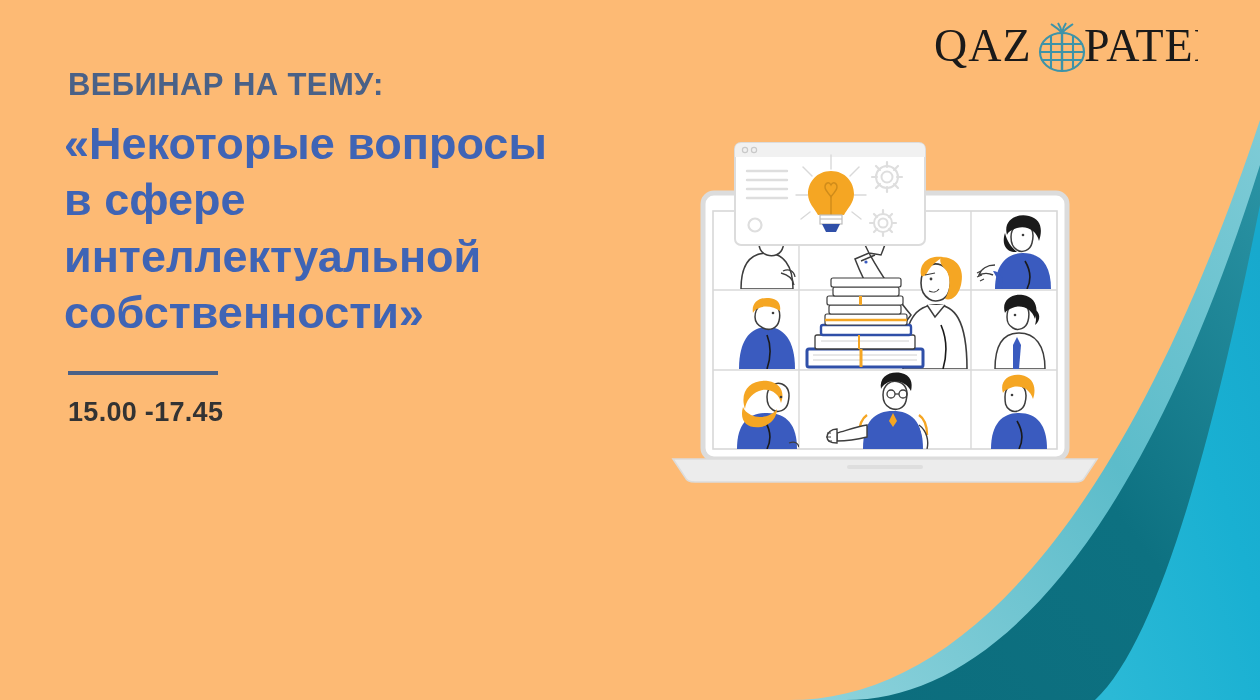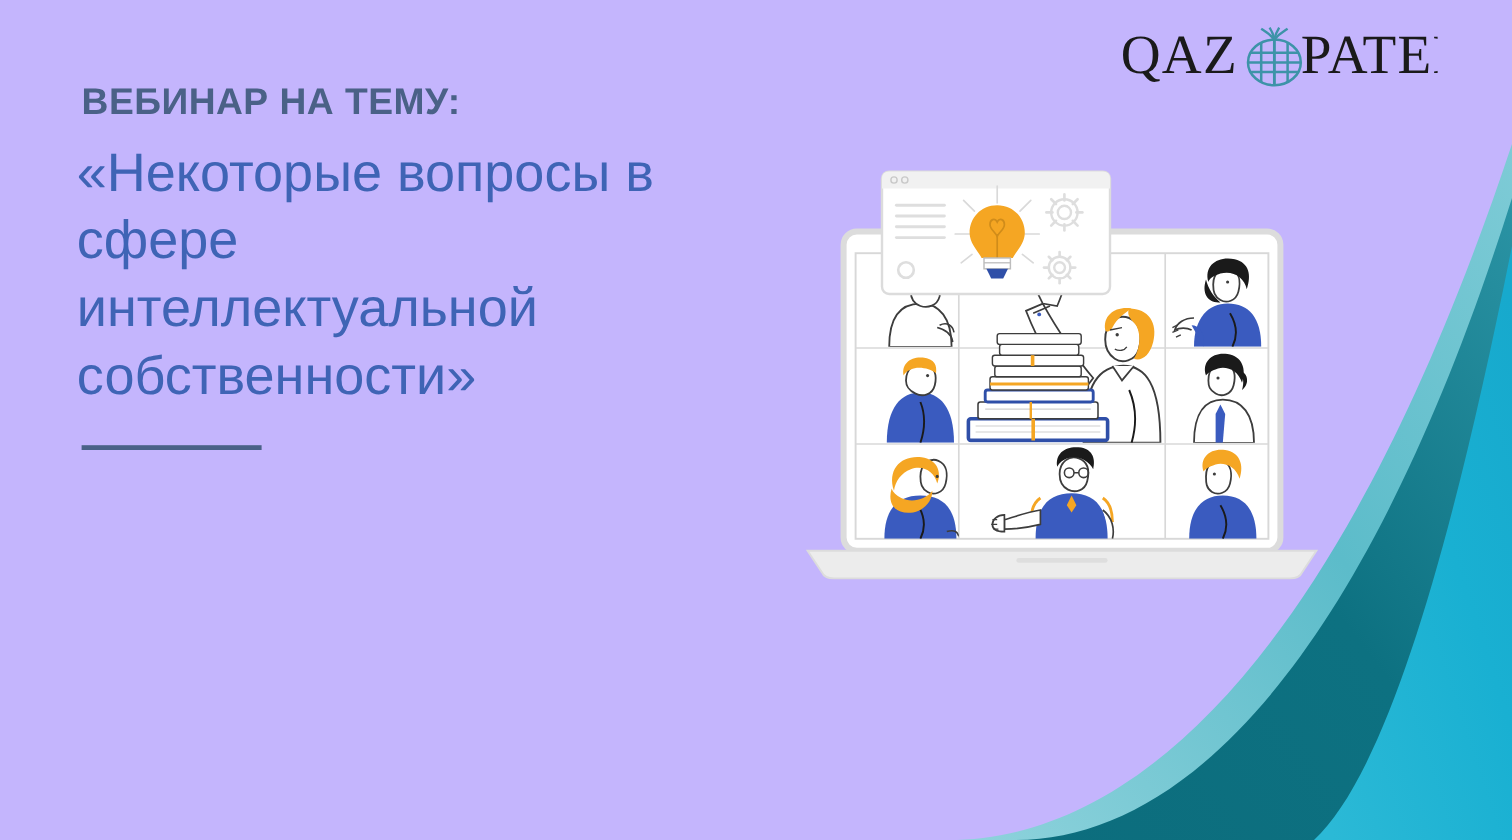--- a/index.html
+++ b/index.html
@@ -6,21 +6,21 @@
   body{
     width:1260px;height:700px;
     background:#ffffff;
     font-family:"Liberation Sans", sans-serif;
     overflow:hidden;
     position:relative;
   }
   #slide{
     position:absolute;inset:0;
     width:1260px;height:700px;
-    background:#c4b5fd;
+    background:#fdba74;
     overflow:hidden;
   }
 
   
   #swoosh{position:absolute;left:0;top:0;width:1260px;height:700px;pointer-events:none;}
 
   
   #logo{
     position:absolute;left:928px;top:18px;
     width:270px;height:58px;
@@ -36,21 +36,21 @@
     font-size:31px;
     font-weight:bold;
     letter-spacing:0.4px;
     color:#4a6187;
     line-height:1.1;
     margin:0 0 14px 0;
     white-space:nowrap;
   }
   #maintitle{
     font-size:45px;
-    font-weight:normal;
+    font-weight:bold;
     color:#3f64b5;
     line-height:1.25;
     margin:0;
     margin-left:-4px;
     max-width:520px;
   }
   #divider{
     width:150px;height:4px;
     background:#4a6187;
     margin:30px 0 22px 0;
@@ -126,20 +126,21 @@
       </g>
 
       <text x="150" y="43" font-family="Liberation Serif, serif" font-size="46" fill="#1a1a1a" letter-spacing="1">PATENT</text>
     </svg>
   </div>
 
   <div id="textcol">
     <h2 id="kicker">ВЕБИНАР НА ТЕМУ:</h2>
     <h1 id="maintitle">«Некоторые вопросы в сфере интеллектуальной собственности»</h1>
     <div id="divider"></div>
+    <p id="eventtime">15.00 -17.45</p>
   </div>
 
   <div id="illustration">
     <svg width="460" height="380" viewBox="0 0 460 380" aria-hidden="true">
       <defs>
         <clipPath id="cTL">
             <rect x="58" y="86" width="86" height="78"></rect>
           </clipPath>
         <clipPath id="cML">
             <rect x="58" y="166" width="86" height="78"></rect>

